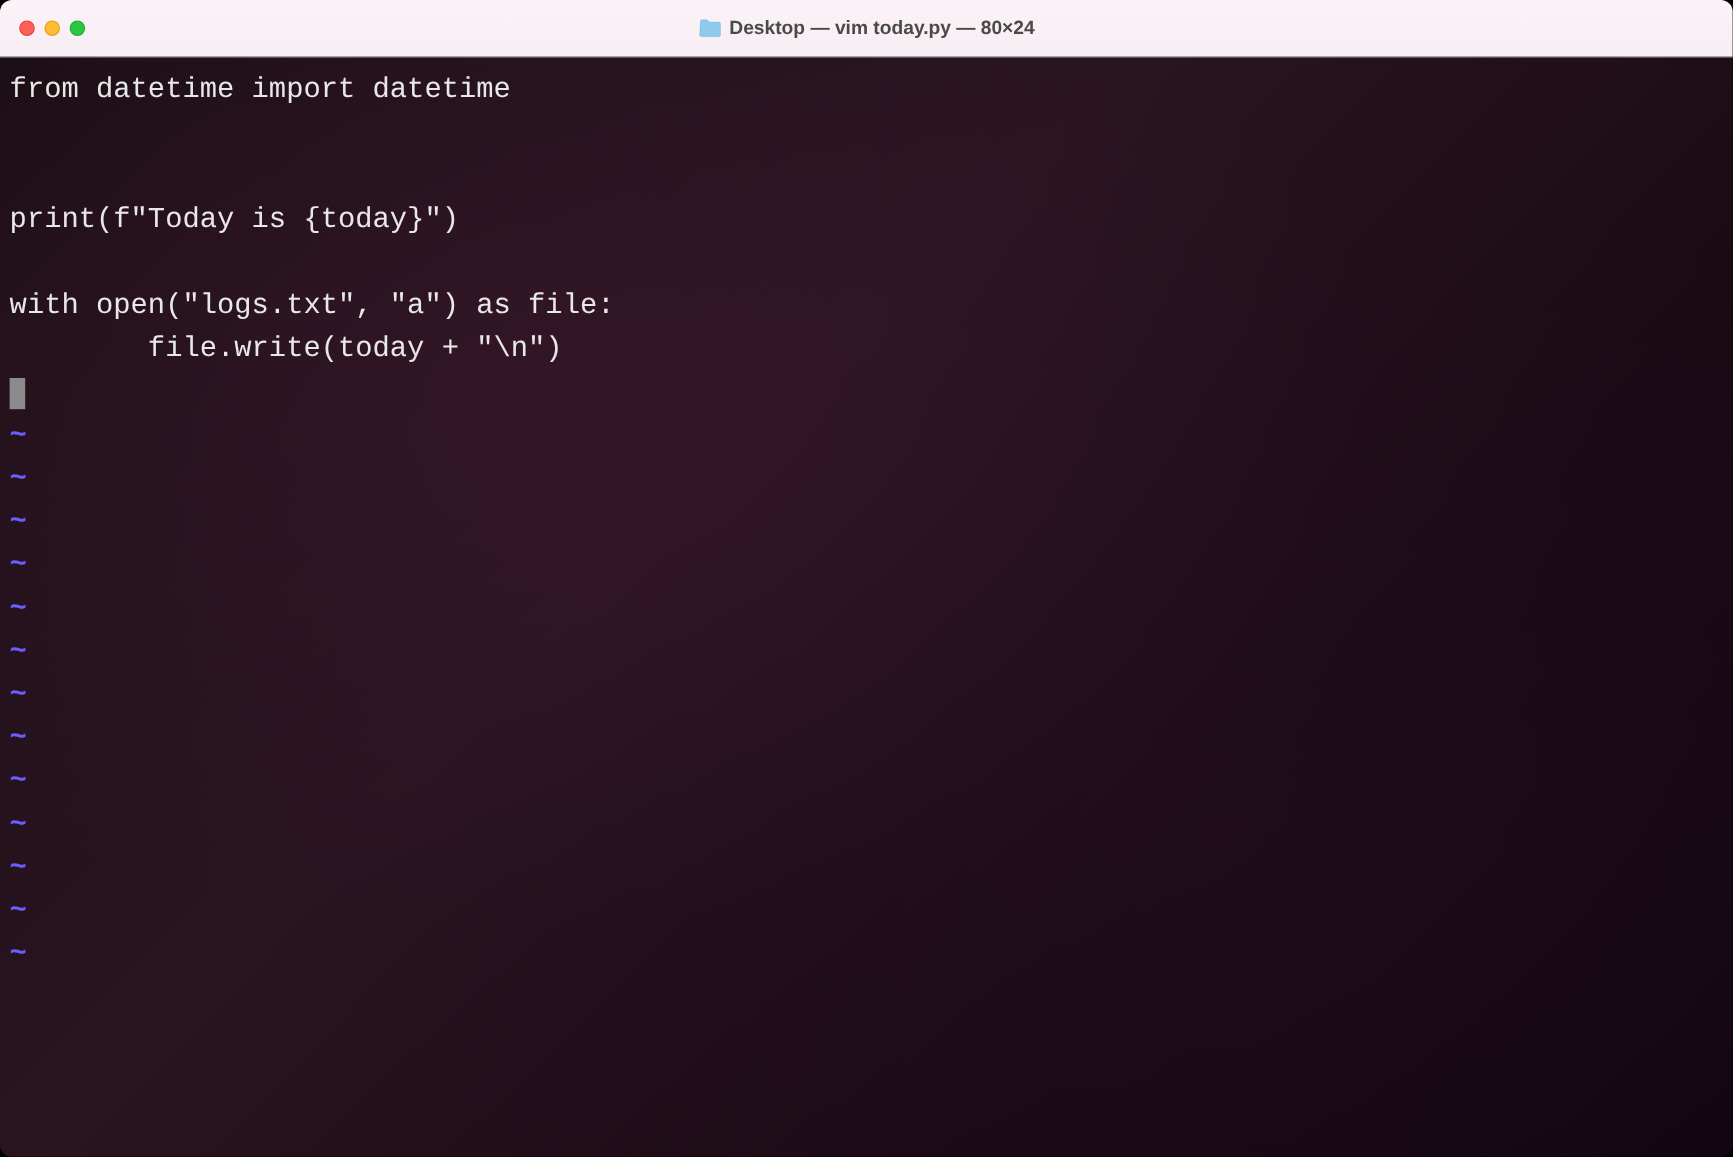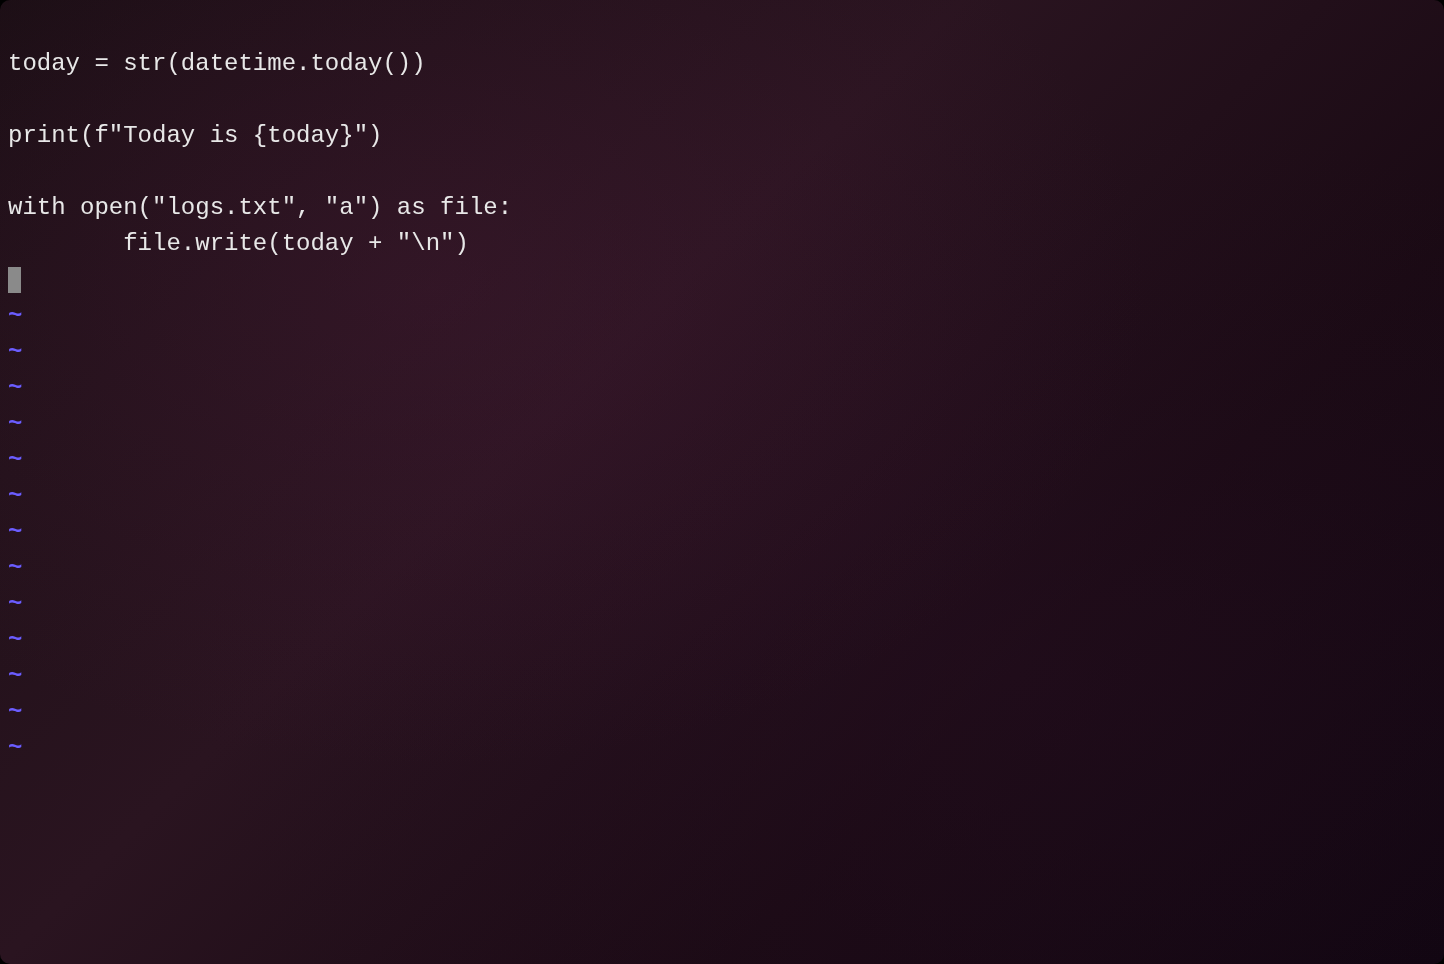--- a/index.html
+++ b/index.html
@@ -134,25 +134,40 @@
       font-weight: bold;
       color: #ffffff;
       z-index: 1;
     }
   </style>
 </head>
 <body>
 
 <div class="window">
 
+  <div class="titlebar">
+    <div class="traffic-lights">
+      <div class="traffic-light close"></div>
+      <div class="traffic-light minimize"></div>
+      <div class="traffic-light maximize"></div>
+    </div>
+    <div class="title-center">
+      <span class="folder-icon">
+        <svg viewBox="0 0 20 16" width="20" height="16">
+          <path d="M2 2 C2 1 2.5 0.5 3.5 0.5 L7.5 0.5 L9 2.5 L17 2.5 C18 2.5 18.5 3 18.5 4 L18.5 13 C18.5 14 18 14.5 17 14.5 L3 14.5 C2 14.5 1.5 14 1.5 13 Z" fill="#8ecaed" stroke="#6bb5e0" stroke-width="0.5"></path>
+        </svg>
+      </span>
+      <span>Desktop — vim today.py — 80×24</span>
+    </div>
+  </div>
 
   <div class="terminal-content">
     <div class="code-area">
+      <div class="code-line">from datetime import datetime</div>
       <div class="code-line"></div>
-      <div class="code-line">today = str(datetime.today())</div>
       <div class="code-line"></div>
       <div class="code-line">print(f"Today is {today}")</div>
       <div class="code-line"></div>
       <div class="code-line">with open("logs.txt", "a") as file:</div>
       <div class="code-line">        file.write(today + "\n")</div>
       <div class="code-line"><span class="cursor-block"></span></div>
       <div id="tilde-container">
           <div class="code-line tilde">~</div>
           <div class="code-line tilde">~</div>
           <div class="code-line tilde">~</div>

